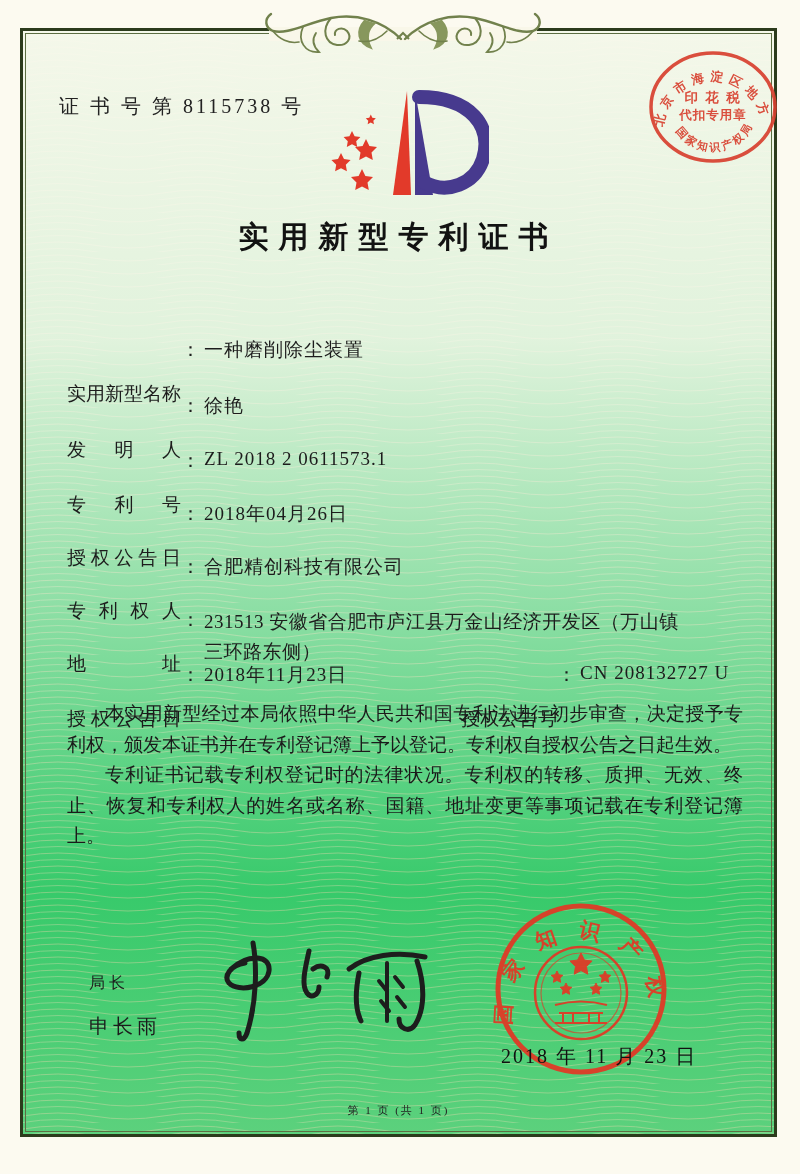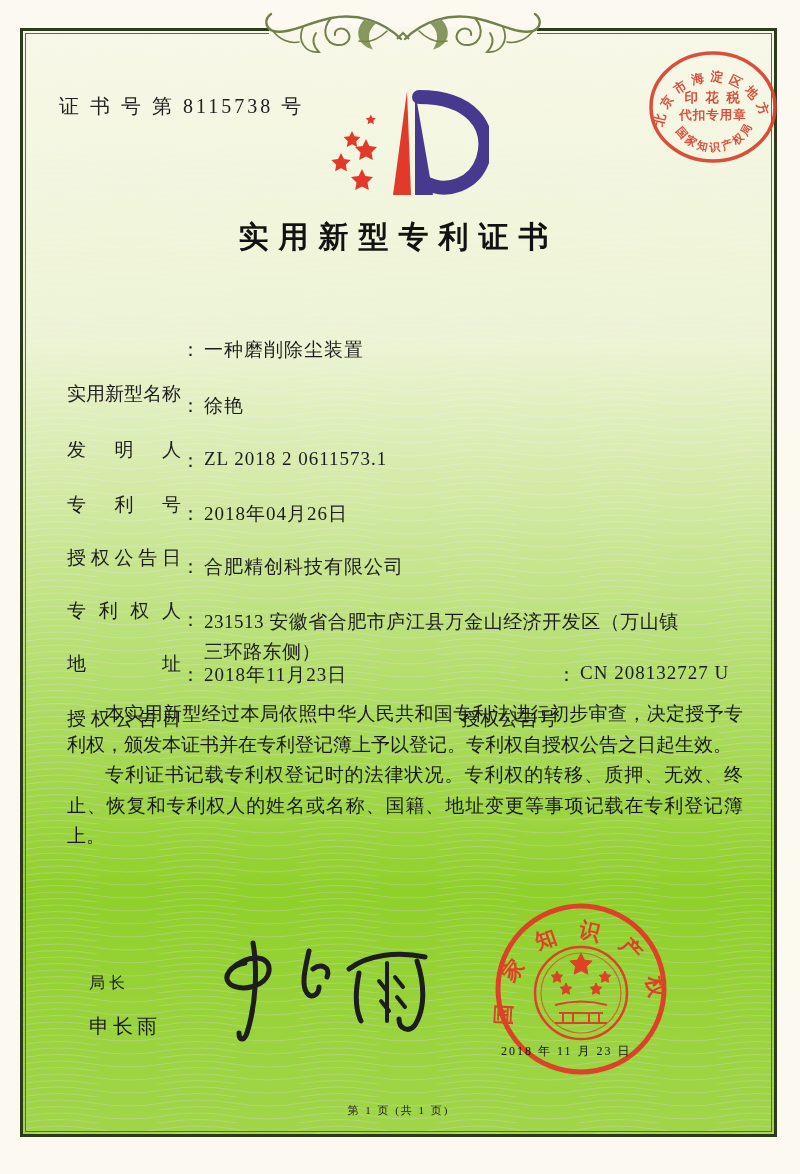--- a/index.html
+++ b/index.html
@@ -8,21 +8,21 @@
     background:#fcfaf0;
     font-family:"Liberation Serif","DejaVu Serif",serif;
     color:#1c1c1c;
     position:relative;
     overflow:hidden;
   }
   .page{position:absolute;inset:0;}
   .frame{
     position:absolute;left:20px;top:28px;width:751px;height:1103px;
     border:3px solid #2c3b1c;
-    background:#84cc16;
+    background:#22c55e;
   }
   .frame-inner{
     position:absolute;inset:2px;border:1px solid #5c6e42;pointer-events:none;z-index:2;
   }
   .waves{position:absolute;inset:0;z-index:0;}
   .fade{
     position:absolute;inset:0;z-index:1;
     background:linear-gradient(180deg,
       rgba(251,249,238,0.97) 0%,
       rgba(251,249,238,0.88) 28%,
@@ -61,21 +61,21 @@
   }
   .body-text p{margin:0;text-indent:2em;}
 
   .sig-title{position:absolute;left:66px;top:942px;font-size:16px;letter-spacing:4px;}
   .sig-name{position:absolute;left:66px;top:982px;font-size:20px;letter-spacing:4px;}
   .signature{position:absolute;left:178px;top:898px;}
 
   .office-seal{position:absolute;left:470px;top:870px;opacity:.94;}
   .seal-date{
     position:absolute;left:478px;top:1012px;
-    font-size:12px;letter-spacing:2px;color:#111;z-index:4;
+    font-size:20px;letter-spacing:2px;color:#111;z-index:4;
   }
   .footer{
     position:absolute;left:0;top:1072px;width:100%;text-align:center;
     font-size:11px;letter-spacing:2px;color:#222;
   }
   .ornament{position:absolute;left:238px;top:-26px;z-index:3;}
 </style>
 </head>
 <body>
 

